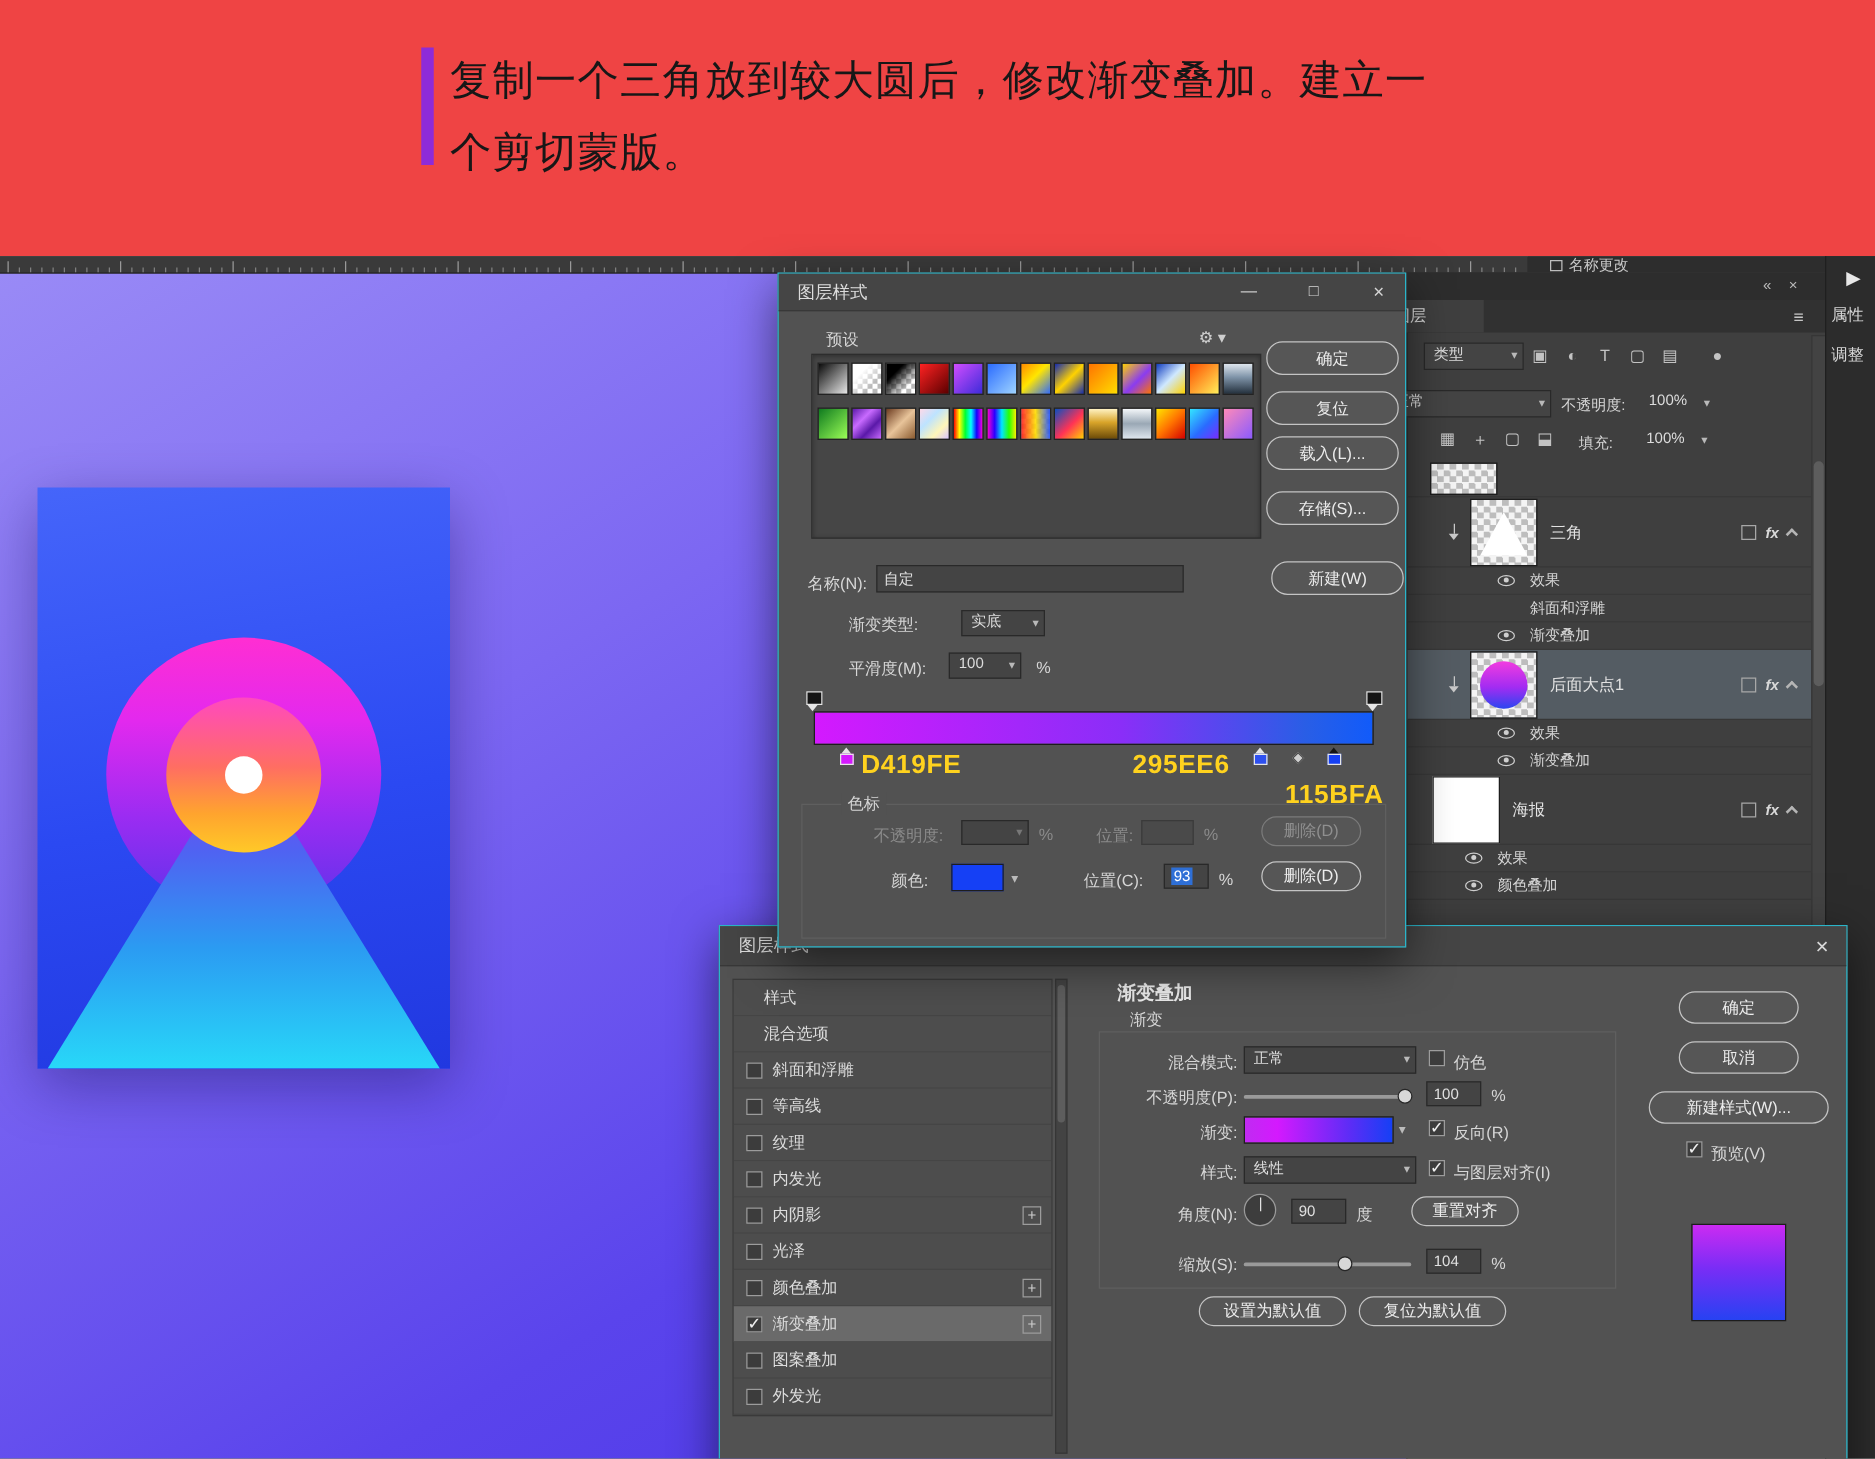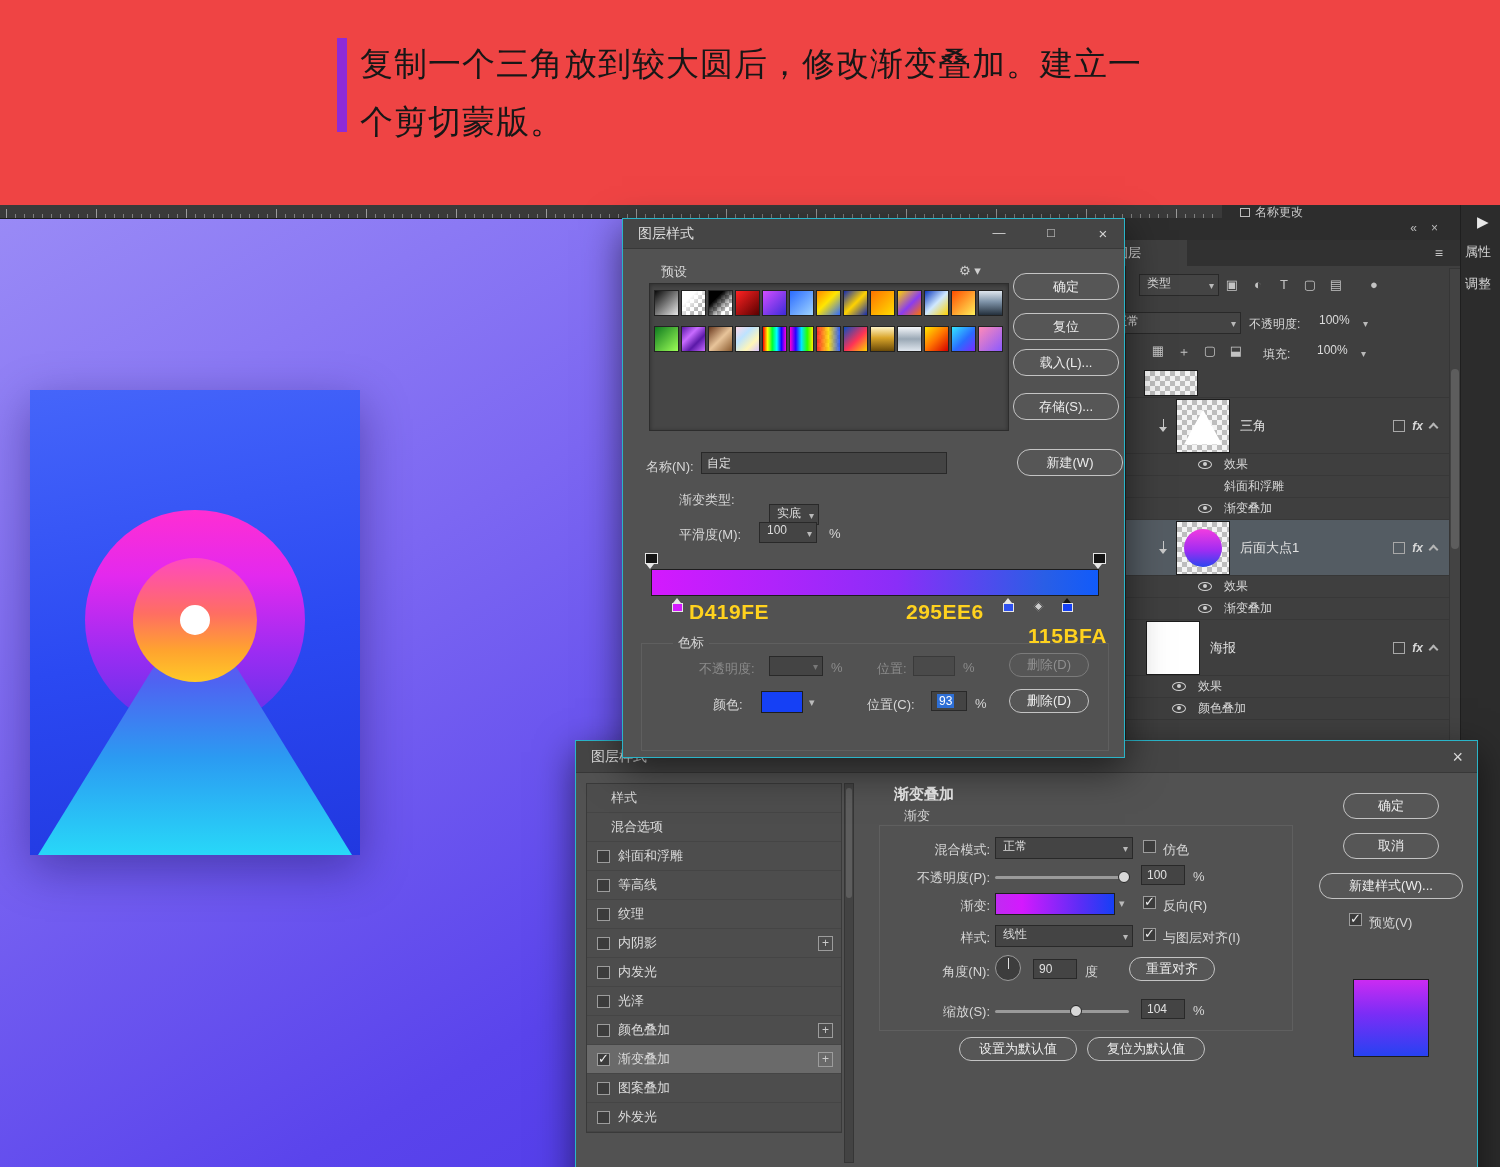--- a/index.html
+++ b/index.html
@@ -412,26 +412,26 @@
           <div class="ls-row">
             <span class="cb"></span>
             <span class="ls-lb">等高线</span>
           </div>
           <div class="ls-row">
             <span class="cb"></span>
             <span class="ls-lb">纹理</span>
           </div>
           <div class="ls-row">
             <span class="cb"></span>
+            <span class="ls-lb">内发光</span>
+          </div>
+          <div class="ls-row">
+            <span class="cb"></span>
             <span class="ls-lb">内阴影</span>
             <span class="plusbox"></span>
-          </div>
-          <div class="ls-row">
-            <span class="cb"></span>
-            <span class="ls-lb">内发光</span>
           </div>
           <div class="ls-row">
             <span class="cb"></span>
             <span class="ls-lb">光泽</span>
           </div>
           <div class="ls-row">
             <span class="cb"></span>
             <span class="ls-lb">颜色叠加</span>
             <span class="plusbox"></span>
           </div>
@@ -561,21 +561,21 @@
       <button class="pbtn" style="left:390px;top:130px;width:106px;height:27px">载入(L)...</button>
       <button class="pbtn" style="left:390px;top:174px;width:106px;height:27px">存储(S)...</button>
 
       <span class="lbl" style="left:23px;top:239px">名称(N):</span>
       <div class="input" style="left:78px;top:233px;width:246px;height:22px">
           <span>自定</span>
         </div>
       <button class="pbtn" style="left:394px;top:230px;width:106px;height:27px">新建(W)</button>
 
       <span class="lbl" style="left:56px;top:272px">渐变类型:</span>
-      <div class="combo" style="left:146px;top:285px;width:50px;height:21px">
+      <div class="combo" style="left:146px;top:269px;width:67px;height:21px">
           <span>实底</span>
         </div>
 
       <span class="lbl" style="left:56px;top:307px">平滑度(M):</span>
       <div class="combo" style="left:136px;top:303px;width:58px;height:21px">
           <span>100</span>
         </div>
       <span class="lbl" style="left:206px;top:307px">%</span>
 
       <div class="strip" style="left: 28px; top: 350px; width: 448px; height: 27px; background: linear-gradient(90deg, rgb(212, 25, 254) 0%, rgb(138, 46, 248) 55%, rgb(41, 94, 230) 88%, rgb(17, 91, 250) 100%);"></div>

